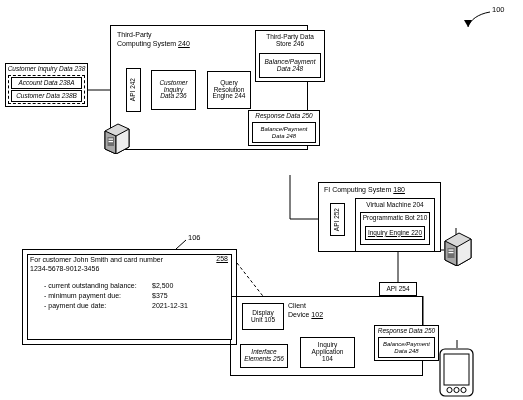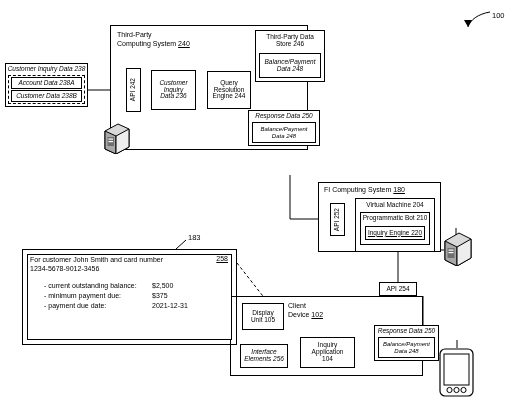--- a/index.html
+++ b/index.html
@@ -99,21 +99,21 @@
       <line x1="237" y1="263" x2="266" y2="300" stroke-dasharray="3,2.5"></line>
       <line x1="237" y1="345" x2="266" y2="318" stroke-dasharray="3,2.5"></line>
 
       <path d="M186,240 L176,249"></path>
 
       <path d="M490,12 C478,14 470,20 468,27"></path>
       <path d="M468,27 L472,20 L464,20 z" fill="#000" stroke="none"></path>
     </g>
   </svg>
 
-  <div class="lbl" style="left:492px;top:11px;">100</div>
+  <div class="lbl" style="left:492px;top:5px;">100</div>
 
   <div class="container" style="left:110px;top:25px;width:198px;height:125px;"></div>
 
   <div class="ttl" style="left:117px;top:31px;">
     <span>Third-Party</span><br>
     <span>Computing System</span>
     <u>240</u>
   </div>
 
   <div class="box" style="left:126px;top:68px;width:15px;height:44px;">
@@ -264,21 +264,21 @@
       <g stroke="#000" fill="#fff">
         <rect x="3" y="2" width="33" height="47" rx="5" ry="5" stroke-width="1.2"></rect>
         <rect x="7" y="7" width="25" height="31" stroke-width="1" fill="#fff"></rect>
         <circle cx="12.5" cy="43" r="2.6" stroke-width="1"></circle>
         <circle cx="19.5" cy="43" r="2.6" stroke-width="1"></circle>
         <circle cx="26.5" cy="43" r="2.6" stroke-width="1"></circle>
       </g>
     </svg>
   </div>
 
-  <div class="lbl" style="left:188px;top:233px;">183</div>
+  <div class="lbl" style="left:188px;top:233px;">106</div>
 
   <div class="callout" style="left:22px;top:249px;width:215px;height:96px;">
     <div class="outer"></div>
     <div class="inner"></div>
     <div class="co-head">
       <span>For customer John Smith and card number</span><br>
       <span>1234-5678-9012-3456</span>
     </div>
     <div class="co-ref">258</div>
     <div class="co-rows">

